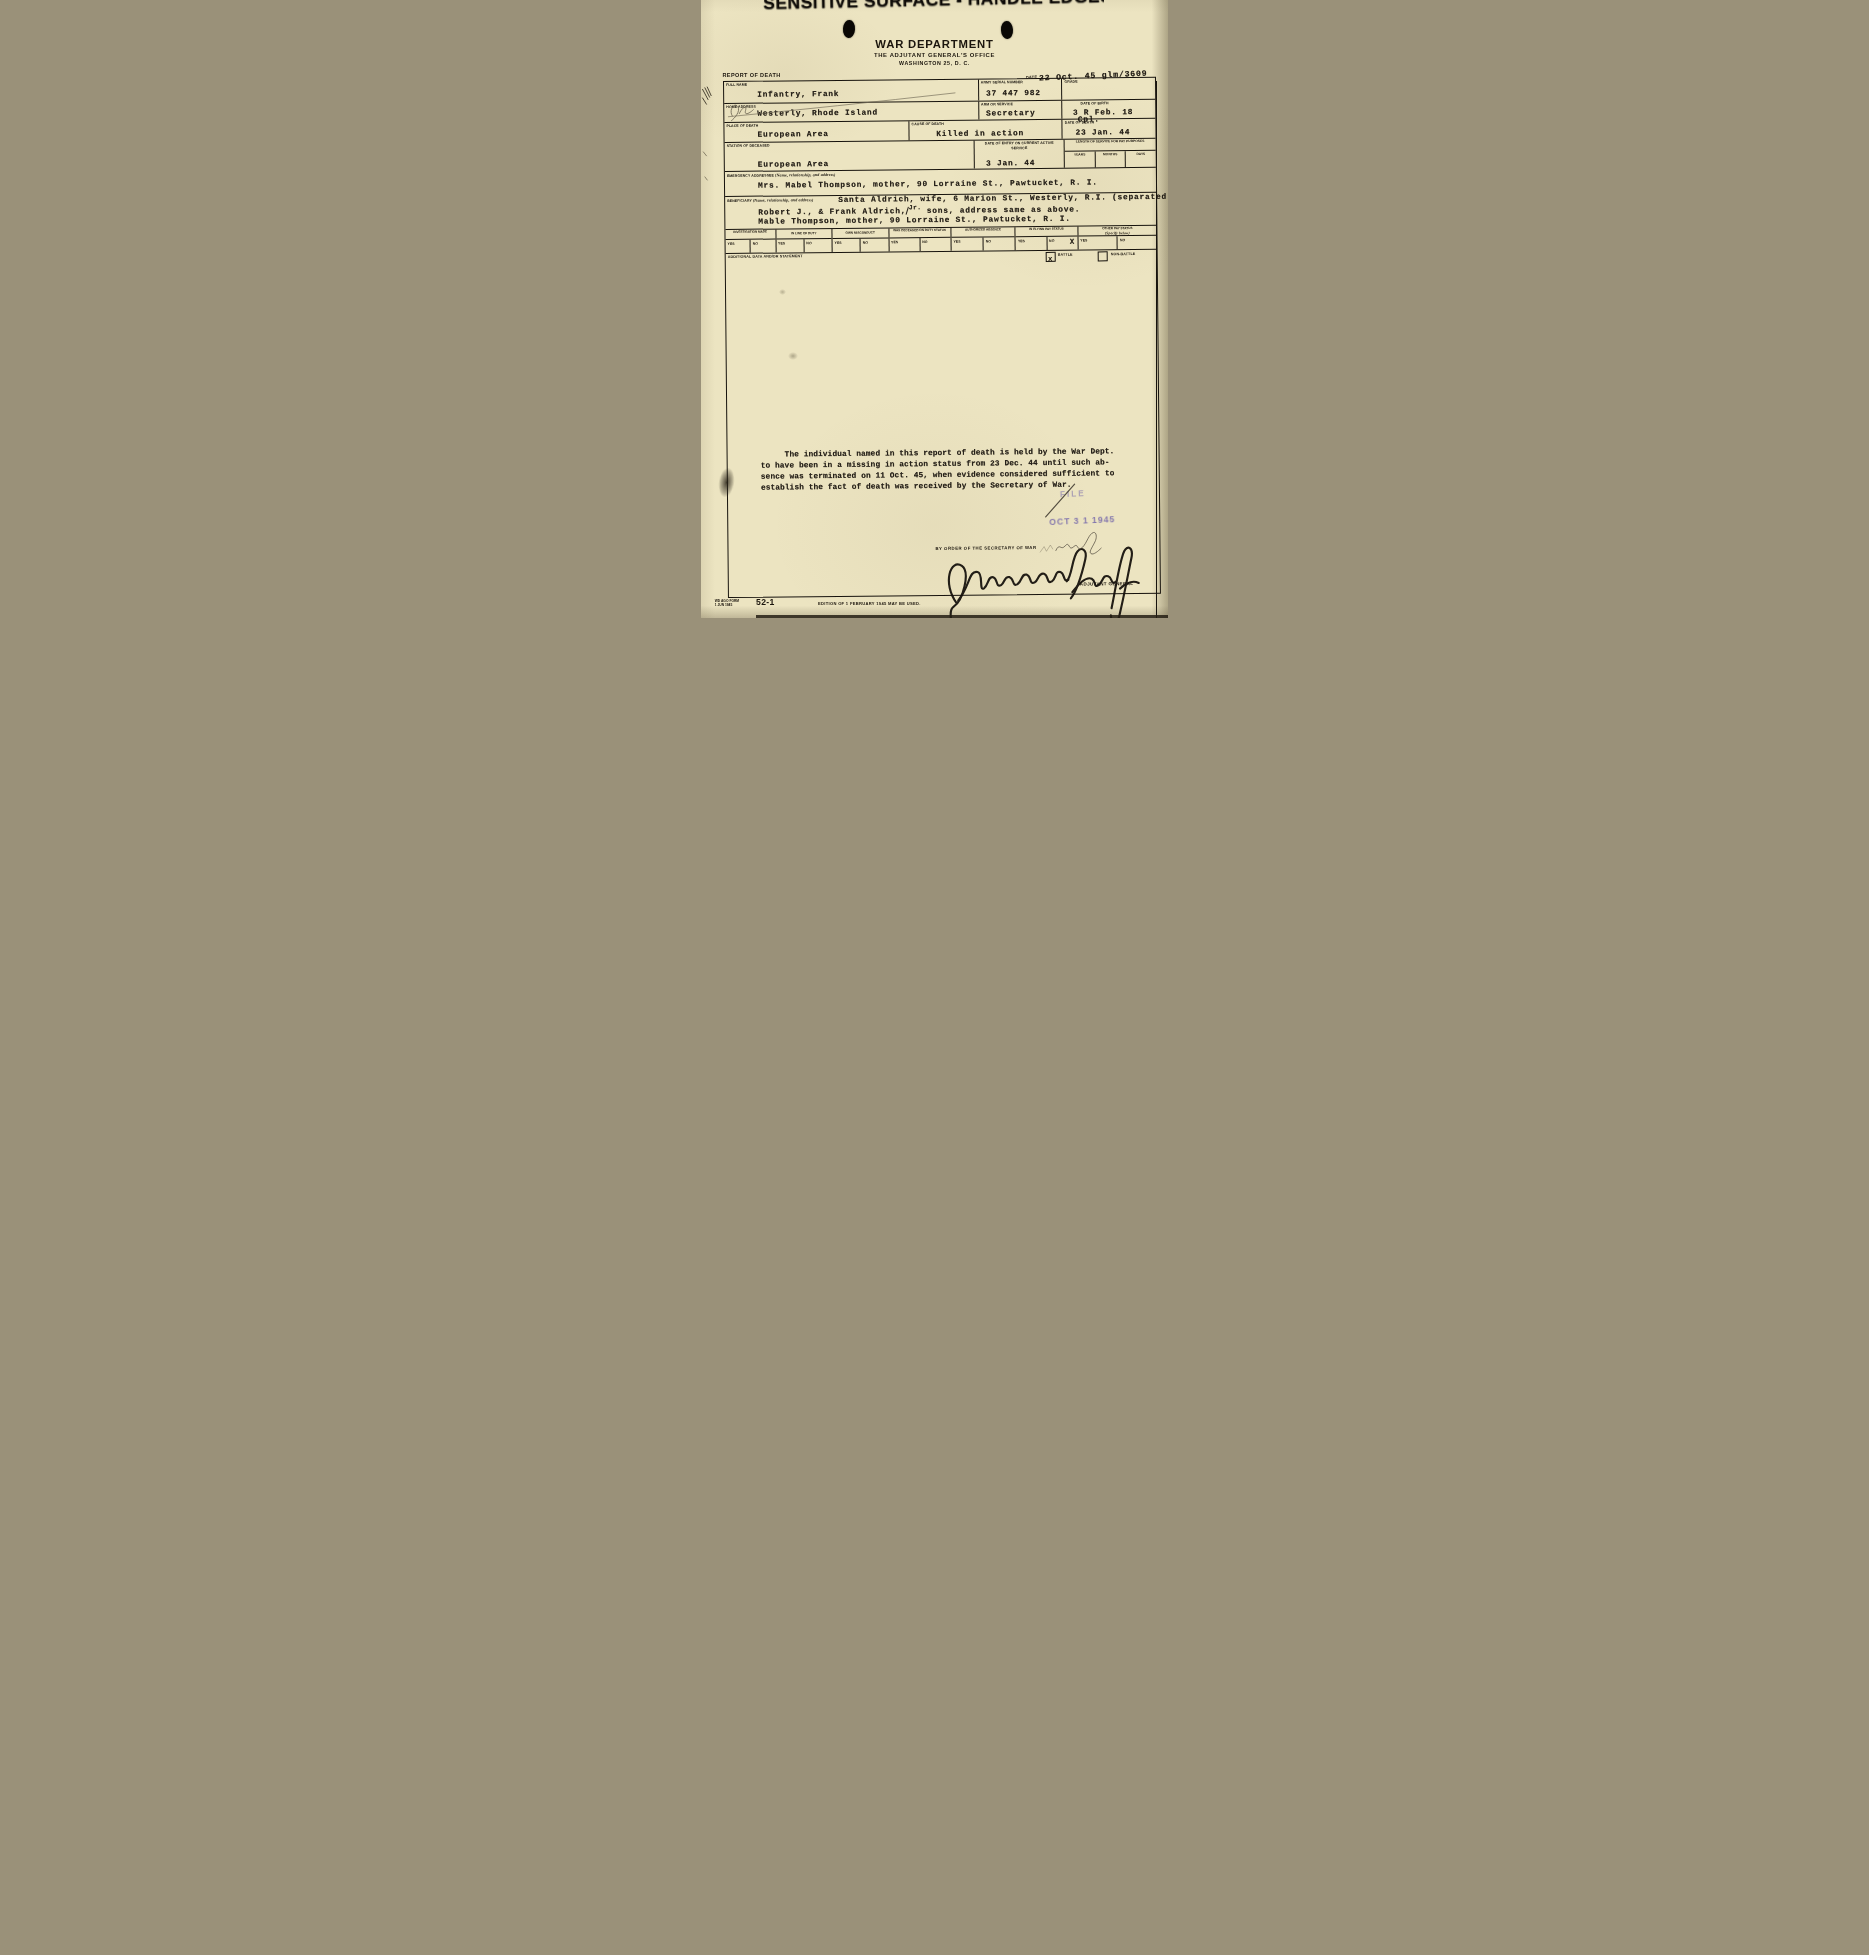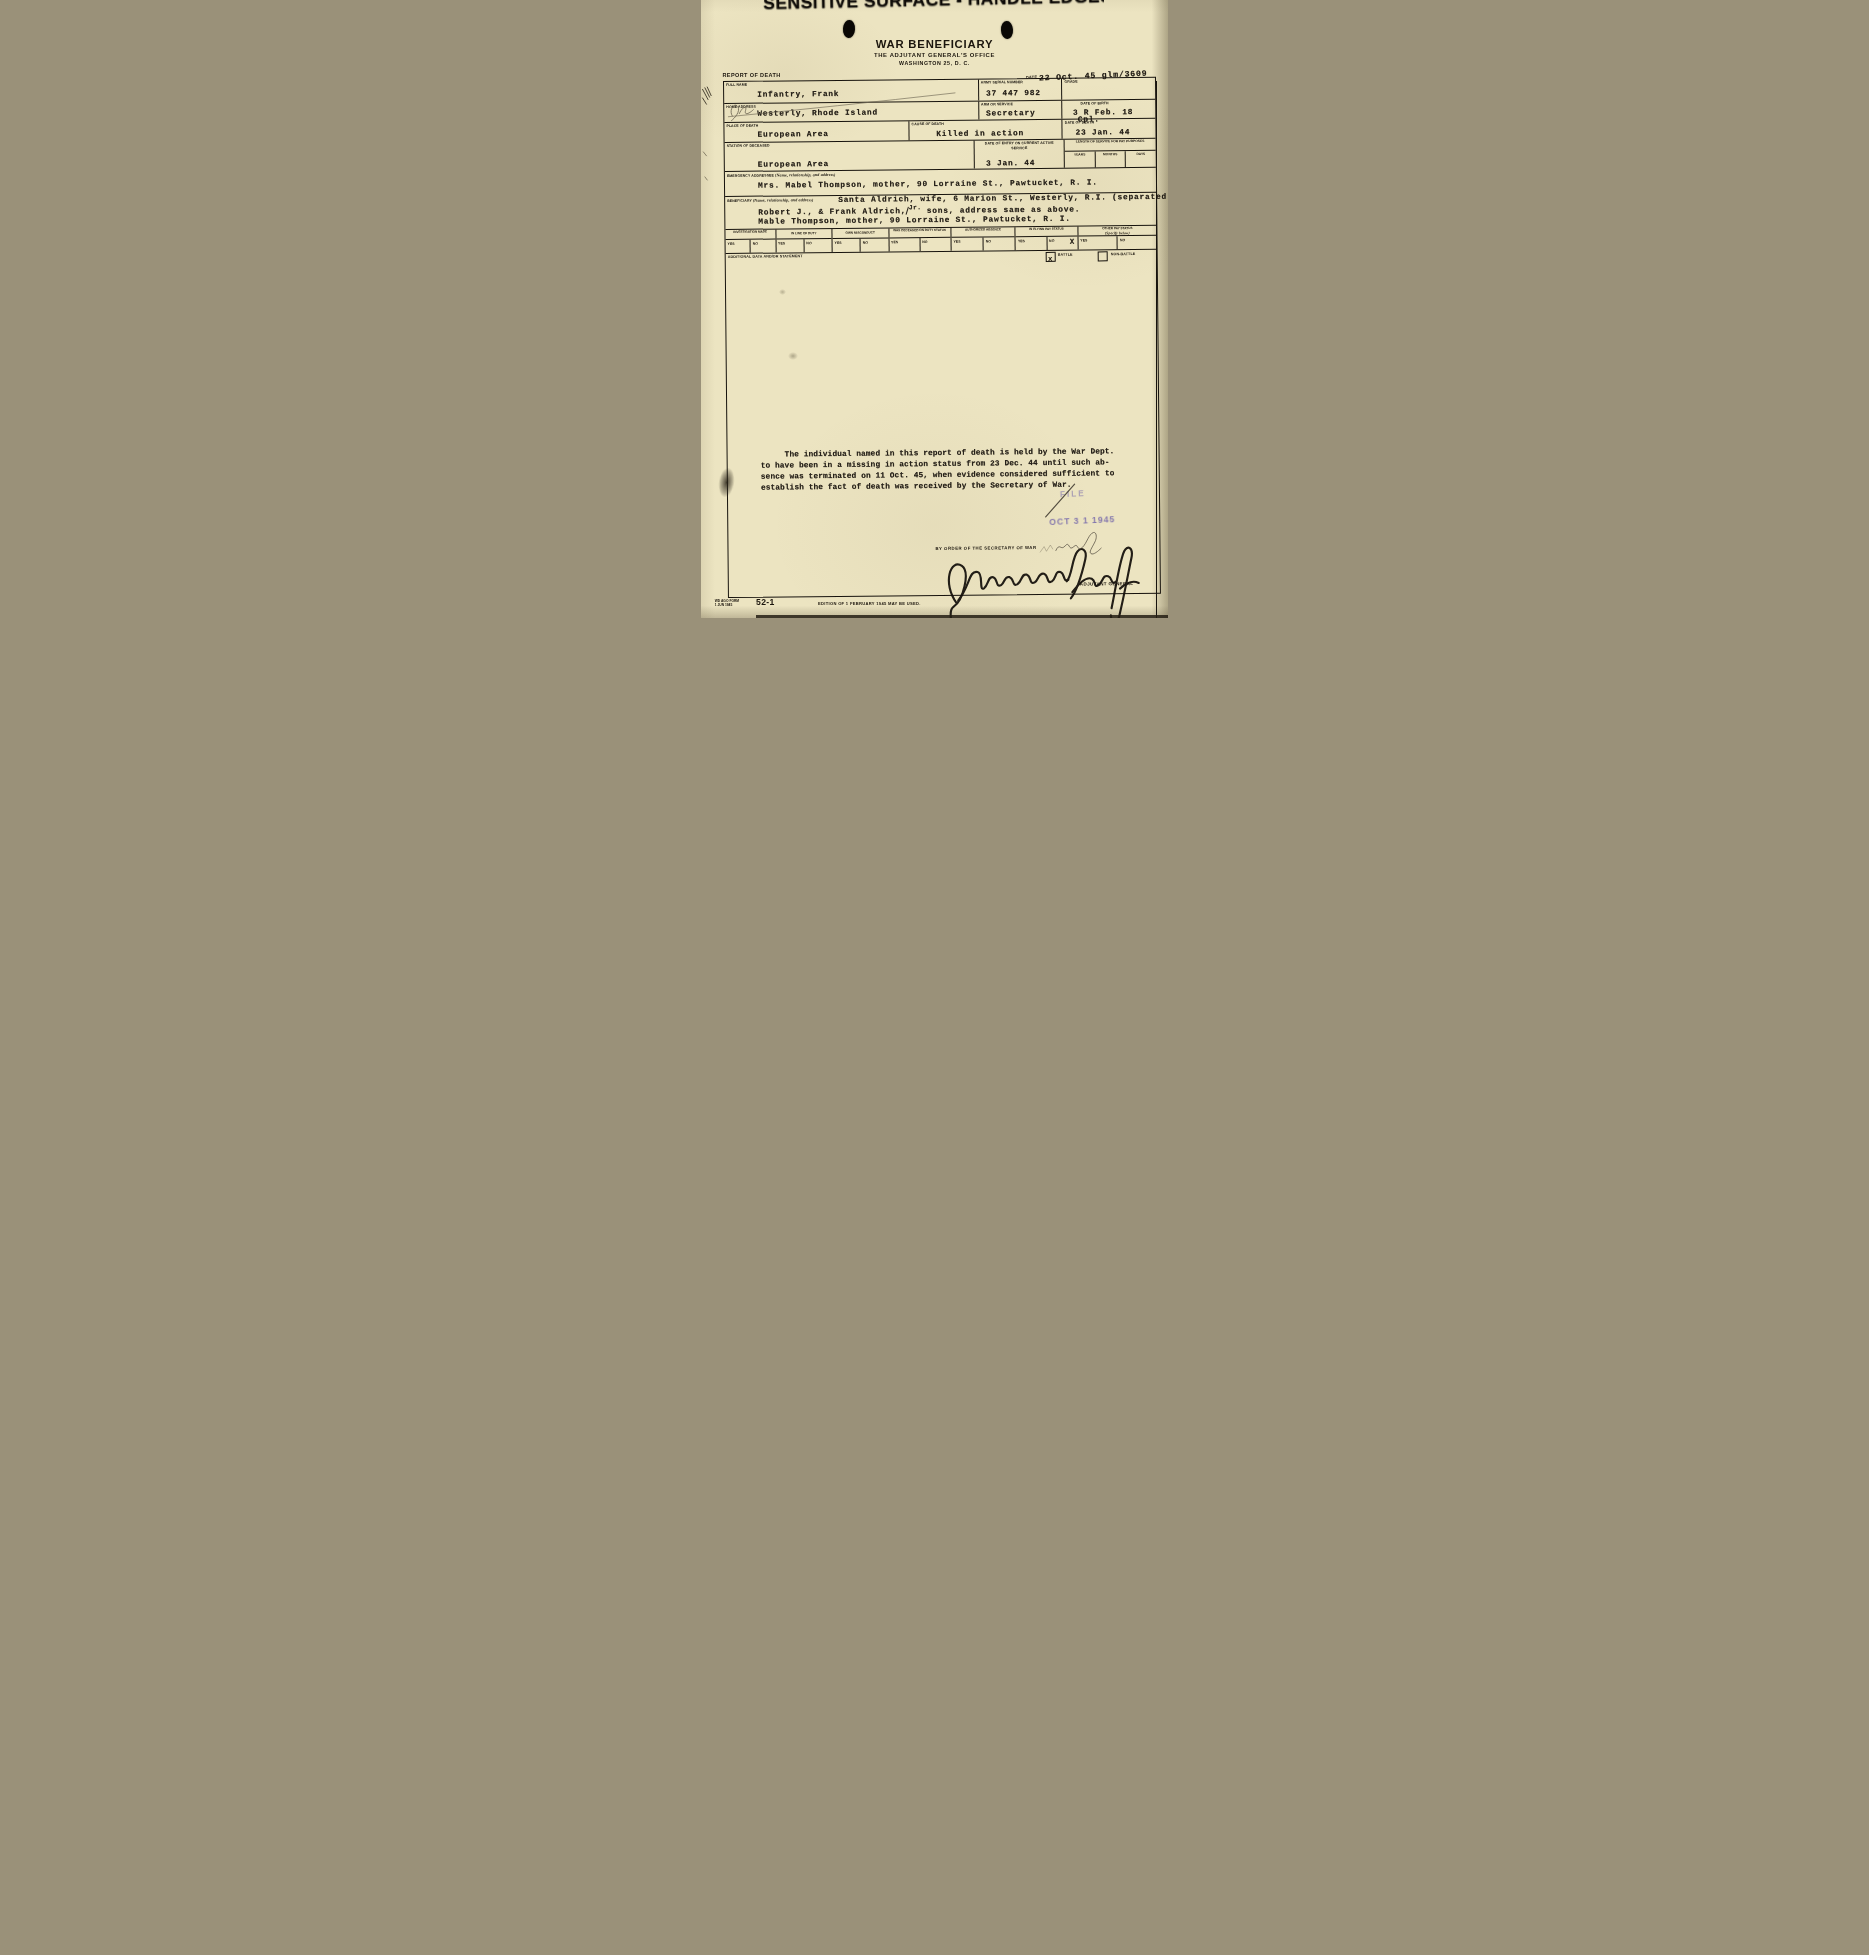--- a/index.html
+++ b/index.html
@@ -87,21 +87,21 @@
 
 <div class="page">
 
   <div class="banner">
     <span>SENSITIVE SURFACE - HANDLE EDGES ONLY</span>
   </div>
   <div class="hole" style="left:142px;top:20.3px;transform:rotate(4deg);"></div>
   <div class="hole" style="left:300px;top:21px;transform:rotate(-3deg);"></div>
 
   <div class="letterhead">
-    <div class="lh-dept">WAR BENEFICIARY</div>
+    <div class="lh-dept">WAR DEPARTMENT</div>
     <div class="lh-office">THE ADJUTANT GENERAL'S OFFICE</div>
     <div class="lh-city">WASHINGTON 25, D. C.</div>
   </div>
   <div class="report-title">REPORT OF DEATH</div>
   <div class="date-line">
     <span class="dl">DATE</span>
     <span class="typed" style="font-size:8.2px;">22 Oct. 45 glm/3609</span>
   </div>
 
   <div class="form">

